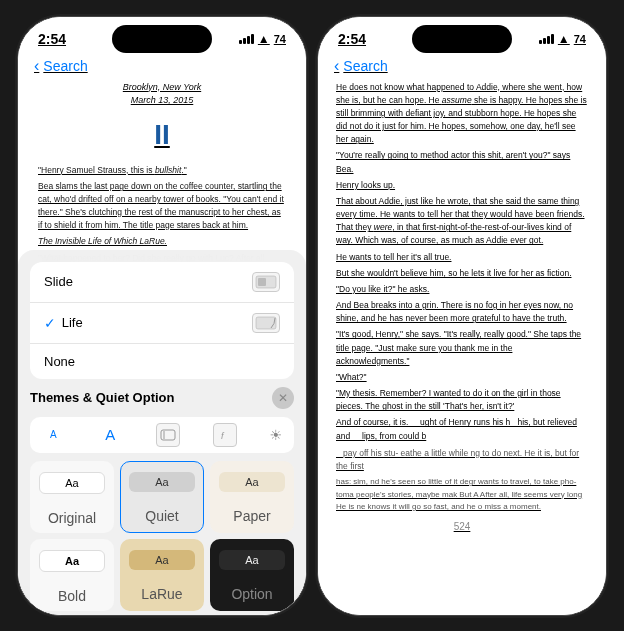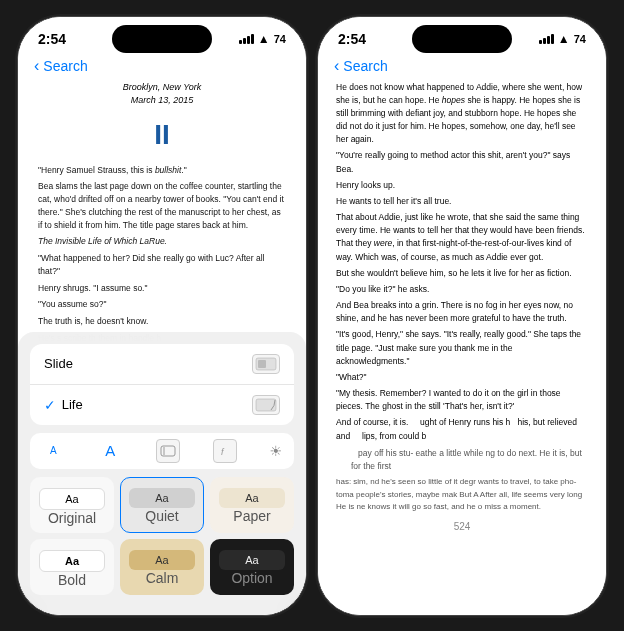--- a/index.html
+++ b/index.html
@@ -28,20 +28,21 @@
       border: 1px solid #444;
       box-shadow: 0 0 0 2px #222;
     }
     .phone-screen {
       width: 100%;
       height: 100%;
       background: #fff;
       overflow: hidden;
       position: relative;
       border-radius: 11px;
+      text-decoration: underline;
     }
     
     .status-bar {
       display: flex;
       justify-content: space-between;
       align-items: center;
       padding: 12px 20px 4px 20px;
       font-size: 13px;
       font-weight: 600;
       height: 36px;
@@ -101,21 +102,21 @@
     .book-text em { font-style: italic; }
 
     
     .overlay-panel {
       position: absolute;
       bottom: 0;
       left: 0;
       right: 0;
       background: rgba(240,240,240,0.97);
       border-radius: 16px 16px 44px 44px;
-      padding: 12px 12px 20px;
+      padding: 12px 12px 4px;
       backdrop-filter: blur(10px);
     }
     .slide-options {
       background: #fff;
       border-radius: 12px;
       margin-bottom: 8px;
       overflow: hidden;
     }
     .slide-option {
       display: flex;
@@ -193,21 +194,21 @@
       border-radius: 10px;
       padding: 10px 8px 6px;
       text-align: center;
       border: 1.5px solid transparent;
       position: relative;
     }
     .theme-card.selected { border-color: #007aff; }
     .theme-card-inner {
       border-radius: 6px;
       padding: 4px 6px;
-      margin-bottom: 0;
+      margin-bottom: 16px;
       font-size: 11px;
       font-weight: 500;
     }
     .theme-label { font-size: 14px; color: #555; }
     .theme-card.original { background: #f8f8f8; }
     .theme-card.quiet { background: #e8e8e8; border-color: #007aff; }
     .theme-card.paper { background: #f5f0e8; }
     .theme-card.bold { background: #f8f8f8; }
     .theme-card.calm { background: #e8d8b0; }
     .theme-card.focus { background: #1a1a1a; }
@@ -308,22 +309,32 @@
               <span class="check-mark">✓</span>
               <span>Life</span>
             </div>
             <div class="slide-icon">
               <svg width="22" height="14" viewBox="0 0 22 14">
                 <rect x="1" y="1" width="20" height="12" rx="2" fill="#e0e0e0" stroke="#aaa" stroke-width="0.5"></rect>
                 <path d="M16 12 Q20 8 20 2" fill="none" stroke="#999" stroke-width="1"></path>
               </svg>
             </div>
           </div>
-        </div>
-
+          <div class="slide-option">
+            <span>None</span>
+            <div style="width:28px;"></div>
+          </div>
+        </div>
+
+        <div class="themes-header">
+          <span class="themes-title">Themes &amp; Quiet Option</span>
+          <div class="close-btn">
+            <span>✕</span>
+          </div>
+        </div>
 
         <div class="font-size-row">
           <span class="font-btn" style="font-size:10px;">A</span>
           <span class="font-btn large" style="font-size:15px;">A</span>
           <div class="font-icon">
             <svg width="16" height="14" viewBox="0 0 16 14">
               <rect x="1" y="2" width="14" height="10" rx="2" fill="none" stroke="#999" stroke-width="1"></rect>
               <line x1="4" y1="11" x2="4" y2="3" stroke="#999" stroke-width="1"></line>
             </svg>
           </div>
@@ -347,21 +358,21 @@
           <div class="theme-card paper">
             <div class="theme-card-inner" style="background:#ede4d0; color:#333;">Aa</div>
             <div class="theme-label">Paper</div>
           </div>
           <div class="theme-card bold">
             <div class="theme-card-inner" style="background:#fff; border:1px solid #ddd; color:#000; font-weight:bold;">Aa</div>
             <div class="theme-label">Bold</div>
           </div>
           <div class="theme-card calm">
             <div class="theme-card-inner" style="background:#d4b87a; color:#333;">Aa</div>
-            <div class="theme-label">Calm</div>
+            <div class="theme-label">LaRue</div>
           </div>
           <div class="theme-card focus">
             <div class="theme-card-inner" style="background:#2a2a2a; color:#eee;">Aa</div>
             <div class="theme-label" style="color:#888;">Option</div>
           </div>
         </div>
       </div>
 
     </div>
   </div>
@@ -387,33 +398,33 @@
       </div>
 
       <div class="nav-bar">
         <div class="nav-back">
           <span class="chevron">‹</span>
           <span>Search</span>
         </div>
       </div>
 
       <div class="book-content-right">
-        <p>He does not know what happened to Addie, where she went, how she is, but he can hope. He <em>hopes</em> she is happy. He hopes she is still brimming with defiant joy, and stubborn hope. He hopes she did not do it just for him. He hopes, somehow, one day, he'll see her again.</p>
+        <p>He does not know what happened to Addie, where she went, how she is, but he can hope. He <em>assume</em> she is happy. He hopes she is still brimming with defiant joy, and stubborn hope. He hopes she did not do it just for him. He hopes, somehow, one day, he'll see her again.</p>
         <p>"You're really going to method actor this shit, aren't you?" says Bea.</p>
         <p>Henry looks up.</p>
+        <p>That about Addie, just like he wrote, that she said the same thing every time. He wants to tell her that they would have been friends. That they <em>were</em>, in that first-night-of-the-rest-of-our-lives kind of way. Which was, of course, as much as Addie ever got.</p>
         <p>He wants to tell her it's all true.</p>
-        <p>That about Addie, just like he wrote, that she said the same thing every time. He wants to tell her that they would have been friends. That they <em>were</em>, in that first-night-of-the-rest-of-our-lives kind of way. Which was, of course, as much as Addie ever got.</p>
         <p>But she wouldn't believe him, so he lets it live for her as fiction.</p>
         <p>"Do you like it?" he asks.</p>
         <p>And Bea breaks into a grin. There is no fog in her eyes now, no shine, and he has never been more grateful to have the truth.</p>
         <p>"It's good, Henry," she says. "It's really, really good." She taps the title page. "Just make sure you thank me in the acknowledgments."</p>
         <p>"What?"</p>
         <p>"My thesis. Remember? I wanted to do it on the girl in those pieces. The ghost in the still 'That's her, isn't it?'</p>
         <p>And of course, it is. &nbsp;&nbsp;&nbsp; ught of Henry runs his h &nbsp; his, but relieved and &nbsp;&nbsp;&nbsp; lips, from could b</p>
-        <p style="margin-top:4px; color:#555;margin-left:15px;">&nbsp;&nbsp; pay off his stu- eathe a little while ng to do next. He it is, but for the first</p>
+        <p style="margin-top:4px; color:#555;">&nbsp;&nbsp; pay off his stu- eathe a little while ng to do next. He it is, but for the first</p>
         <p style="color:#555; font-size:8px;">has: sim, nd he's seen so little of it degr wants to travel, to take pho- toma people's stories, maybe mak But A After all, life seems very long He is ne knows it will go so fast, and he o miss a moment.</p>
         <p class="page-num">524</p>
       </div>
 
     </div>
   </div>
 
 </div>
 
 </body></html>

